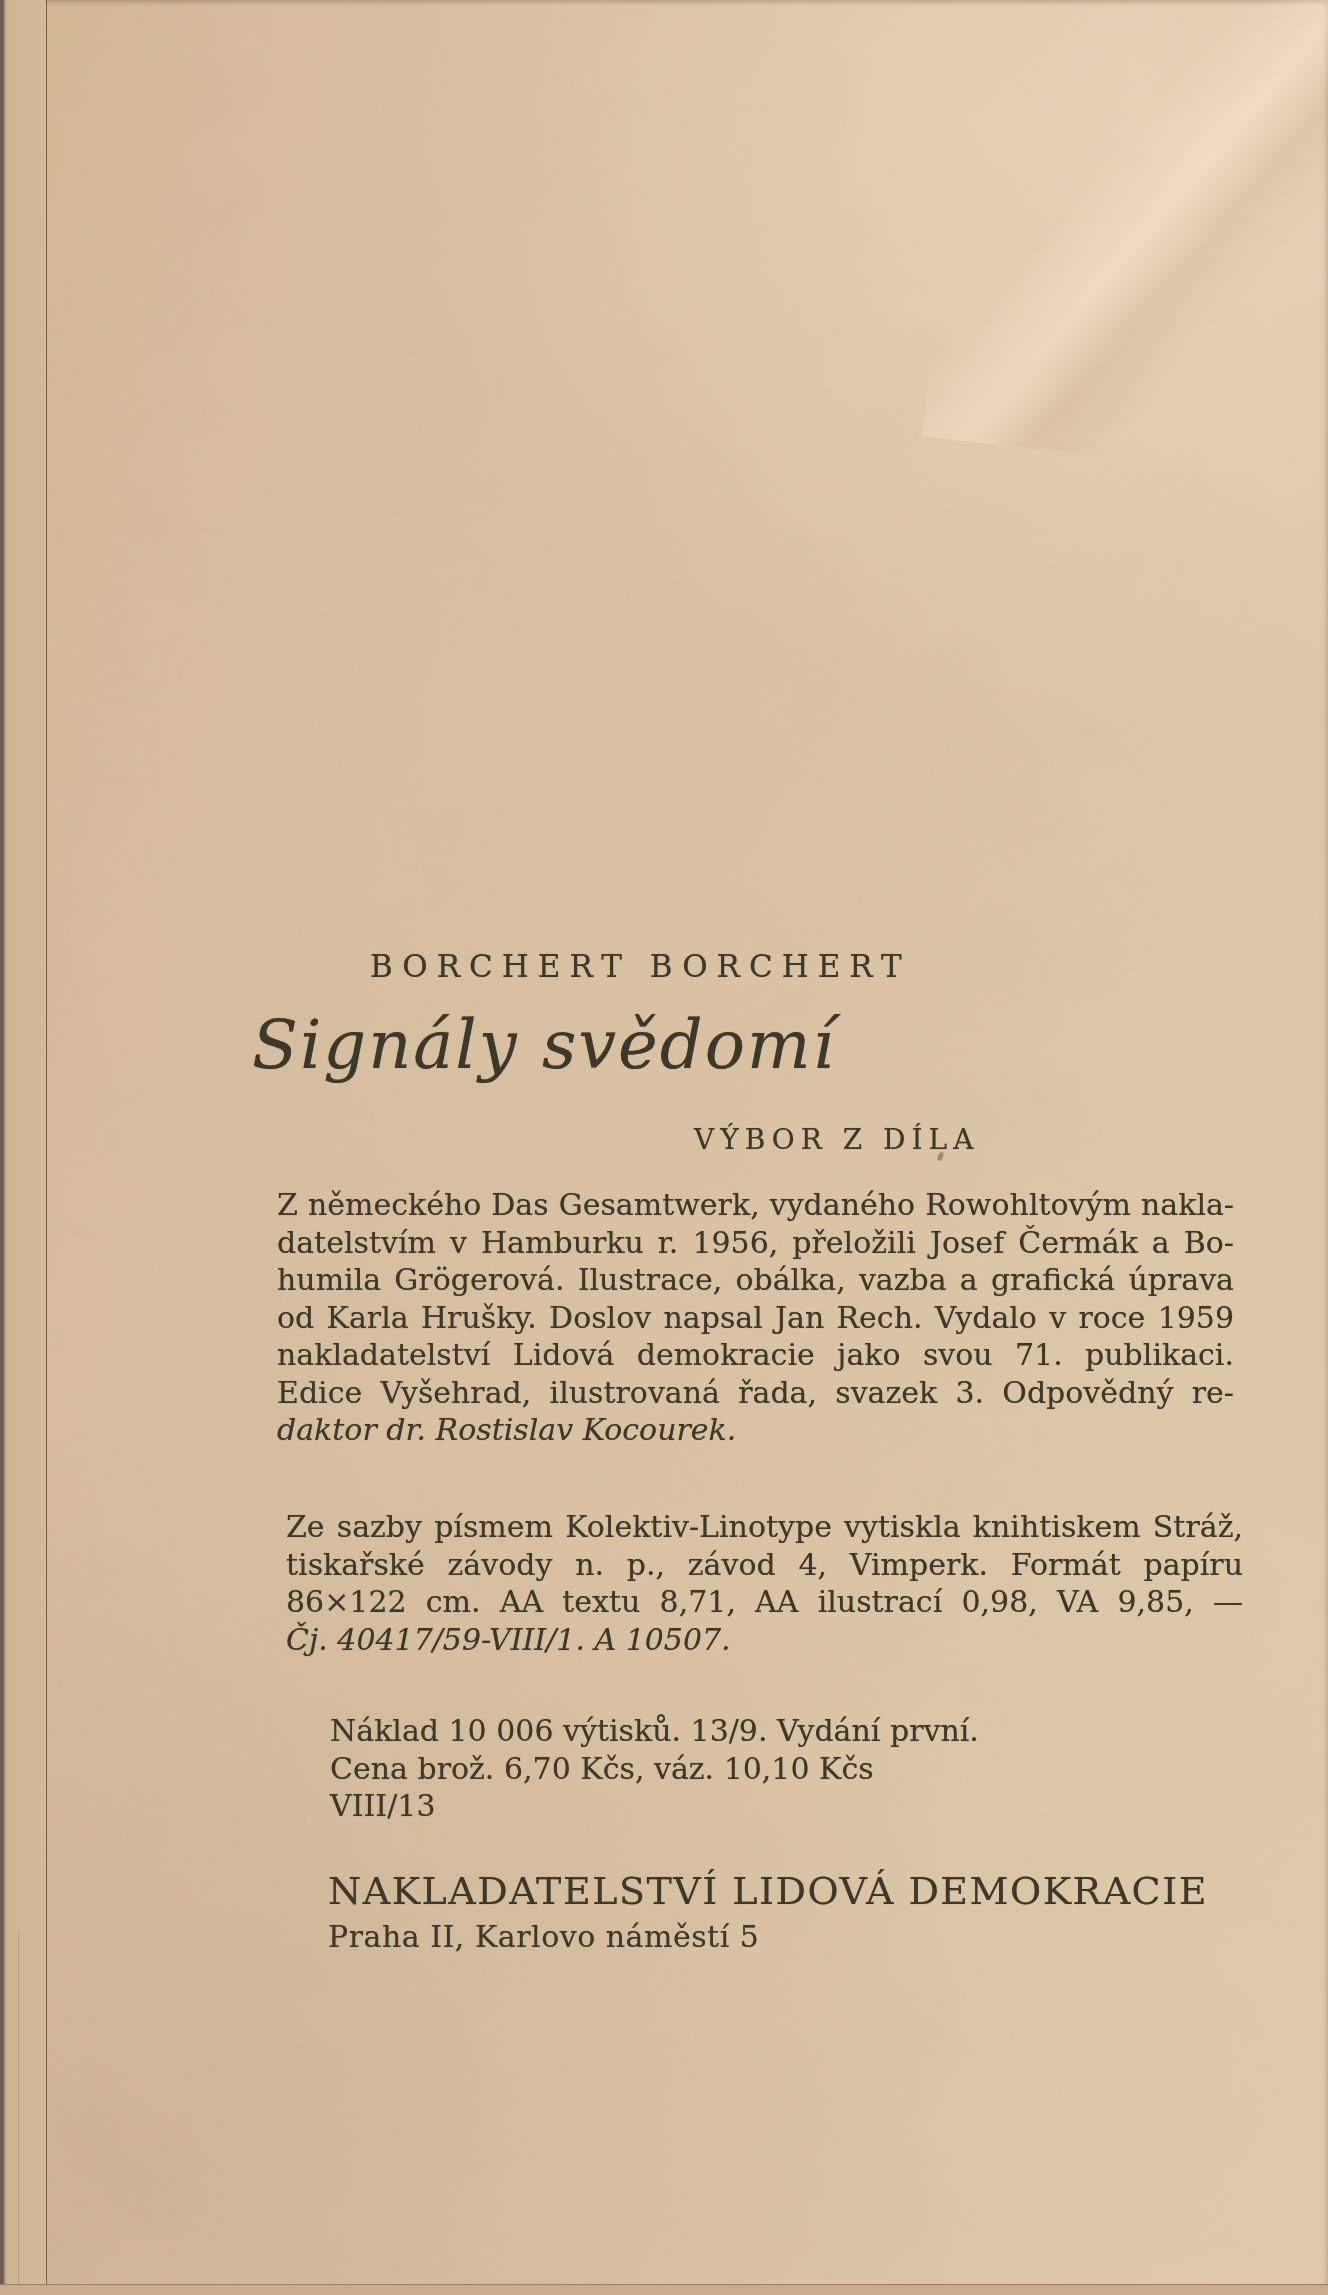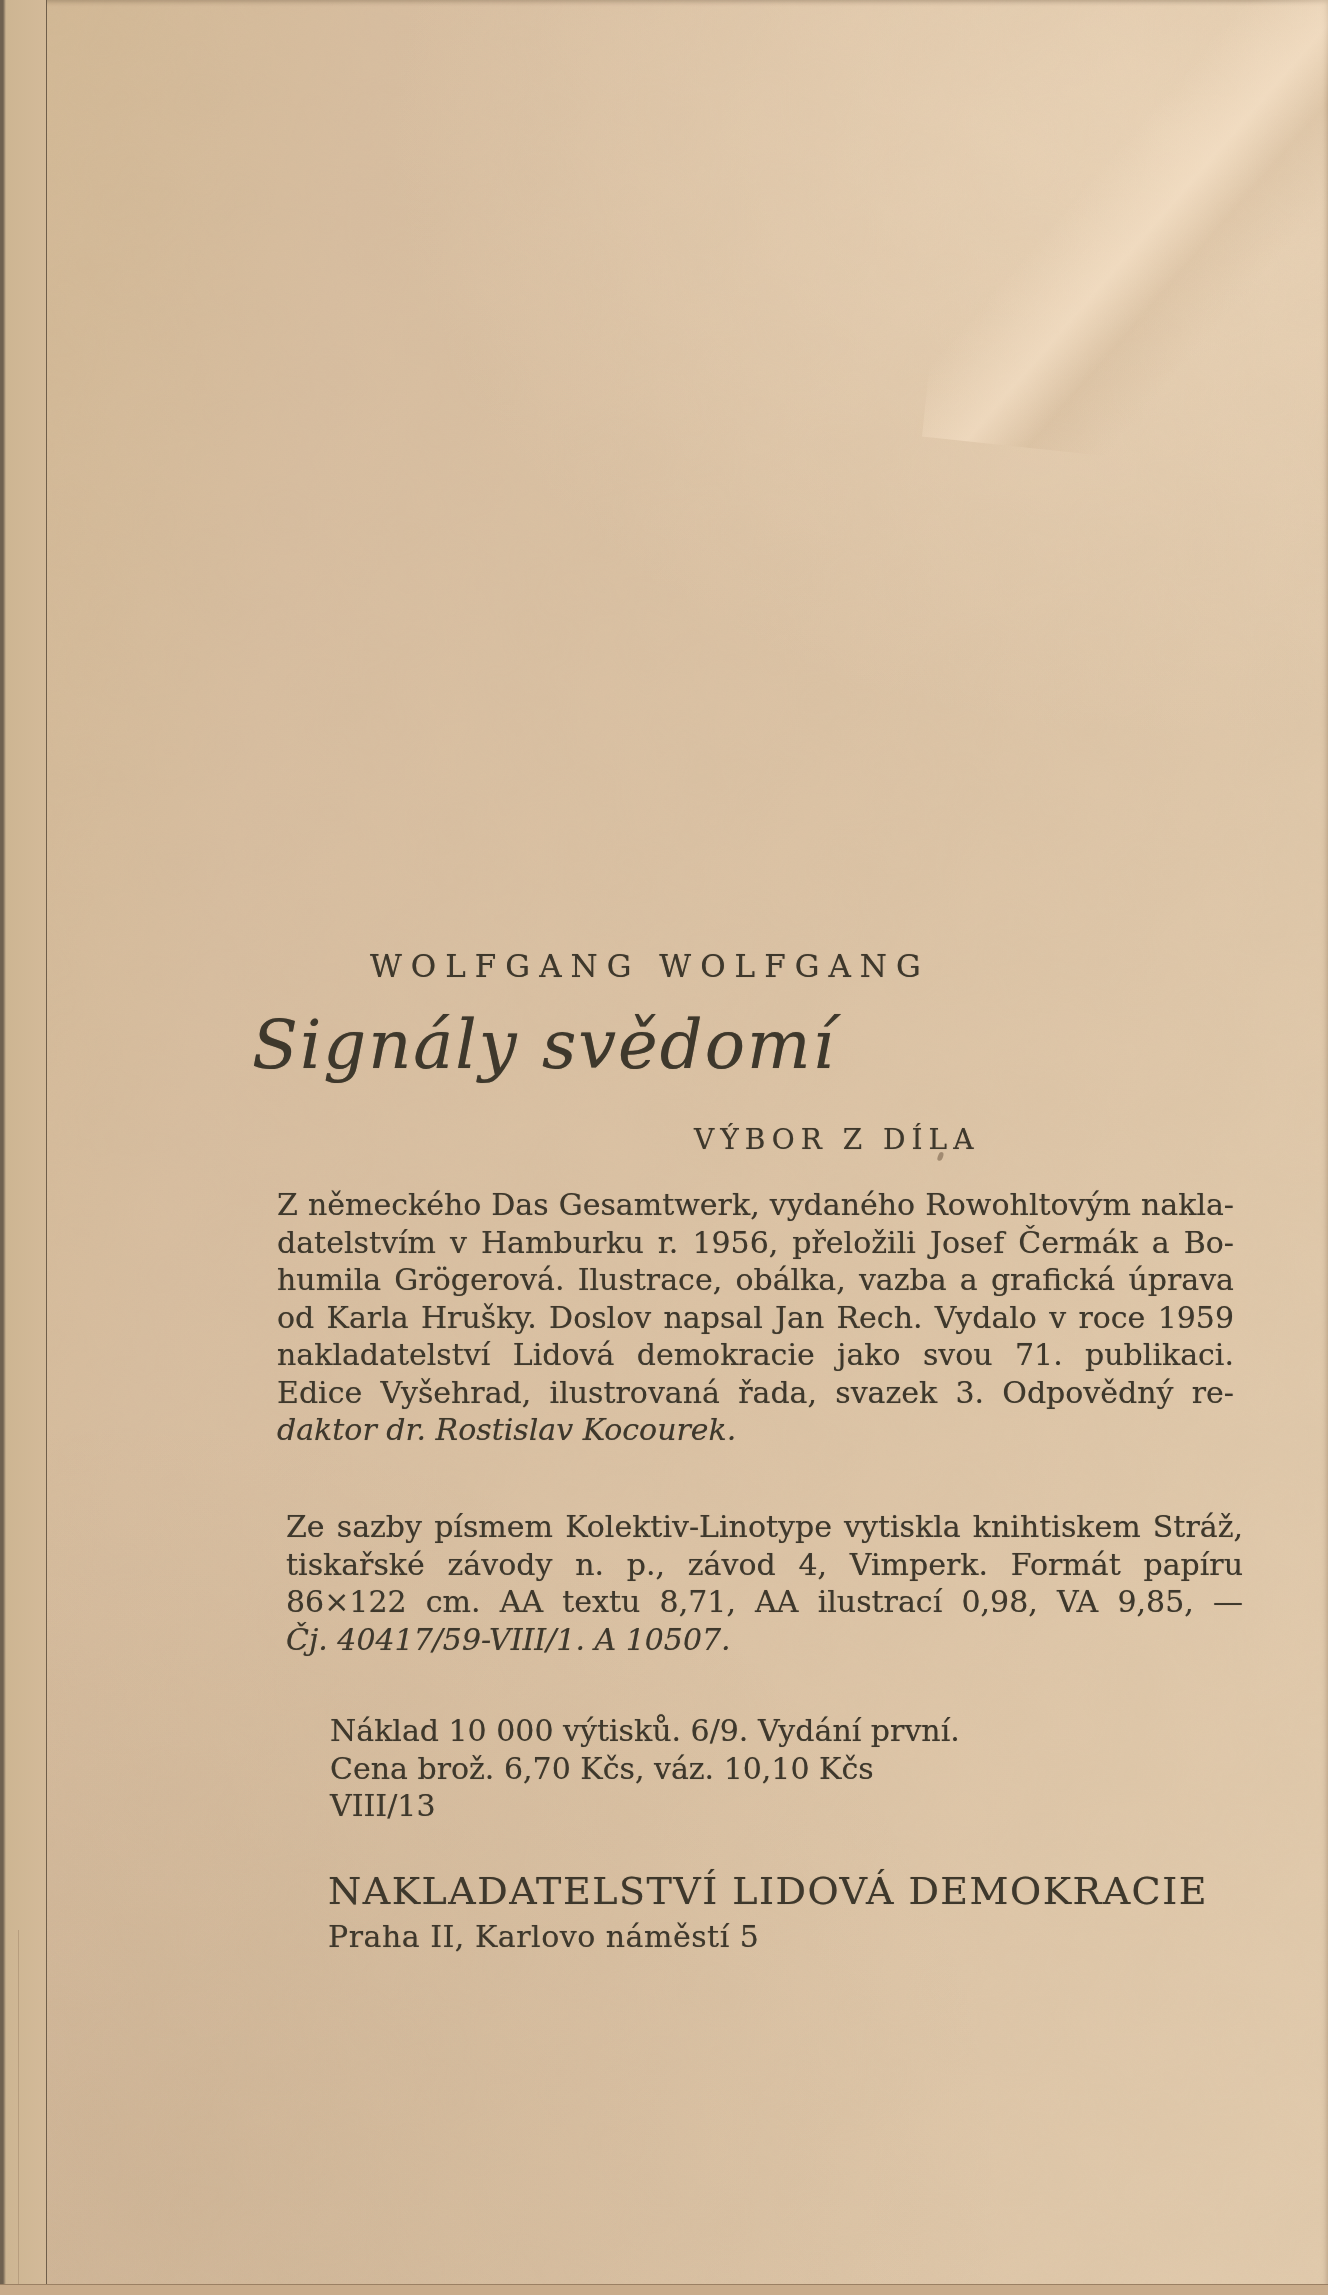--- a/index.html
+++ b/index.html
@@ -85,21 +85,21 @@
     <rect width="100%" height="100%" filter="url(#mottle)"></rect>
     <rect width="100%" height="100%" filter="url(#fibres)"></rect>
   </svg>
 
   <div class="edge-left"></div>
   <div class="underpage-line"></div>
   <div class="edge-bottom"></div>
   <div class="crease-topright"></div>
   <div class="stray-mark"></div>
 
-  <div class="author ink">WOLFGANG WOLFGANG</div>
+  <div class="author ink">BORCHERT BORCHERT</div>
 
   <div class="title ink">Signály svědomí</div>
 
   <div class="subtitle ink">VÝBOR Z DÍLA</div>
 
   <div class="block imprint just ink">
       <div class="line">Z německého Das Gesamtwerk, vydaného Rowohltovým nakla-</div>
       <div class="line">datelstvím v Hamburku r. 1956, přeložili Josef Čermák a Bo-</div>
       <div class="line">humila Grögerová. Ilustrace, obálka, vazba a grafická úprava</div>
       <div class="line">od Karla Hrušky. Doslov napsal Jan Rech. Vydalo v roce 1959</div>
@@ -109,21 +109,21 @@
     </div>
 
   <div class="block printing just ink">
       <div class="line">Ze sazby písmem Kolektiv-Linotype vytiskla knihtiskem Stráž,</div>
       <div class="line">tiskařské závody n. p., závod 4, Vimperk. Formát papíru</div>
       <div class="line">86×122 cm. AA textu 8,71, AA ilustrací 0,98, VA 9,85, —</div>
       <div class="line">Čj. 40417/59-VIII/1. A 10507.</div>
     </div>
 
   <div class="block edition left ink">
-      <div class="line">Náklad 10 000 výtisků. 6/9. Vydání první.</div>
+      <div class="line">Náklad 10 006 výtisků. 13/9. Vydání první.</div>
       <div class="line">Cena brož. 6,70 Kčs, váz. 10,10 Kčs</div>
       <div class="line">VIII/13</div>
     </div>
 
   <div class="block publisher ink">
     <div class="publisher-name">NAKLADATELSTVÍ LIDOVÁ DEMOKRACIE</div>
     <div class="publisher-address">Praha II, Karlovo náměstí 5</div>
   </div>
 
 </div>

